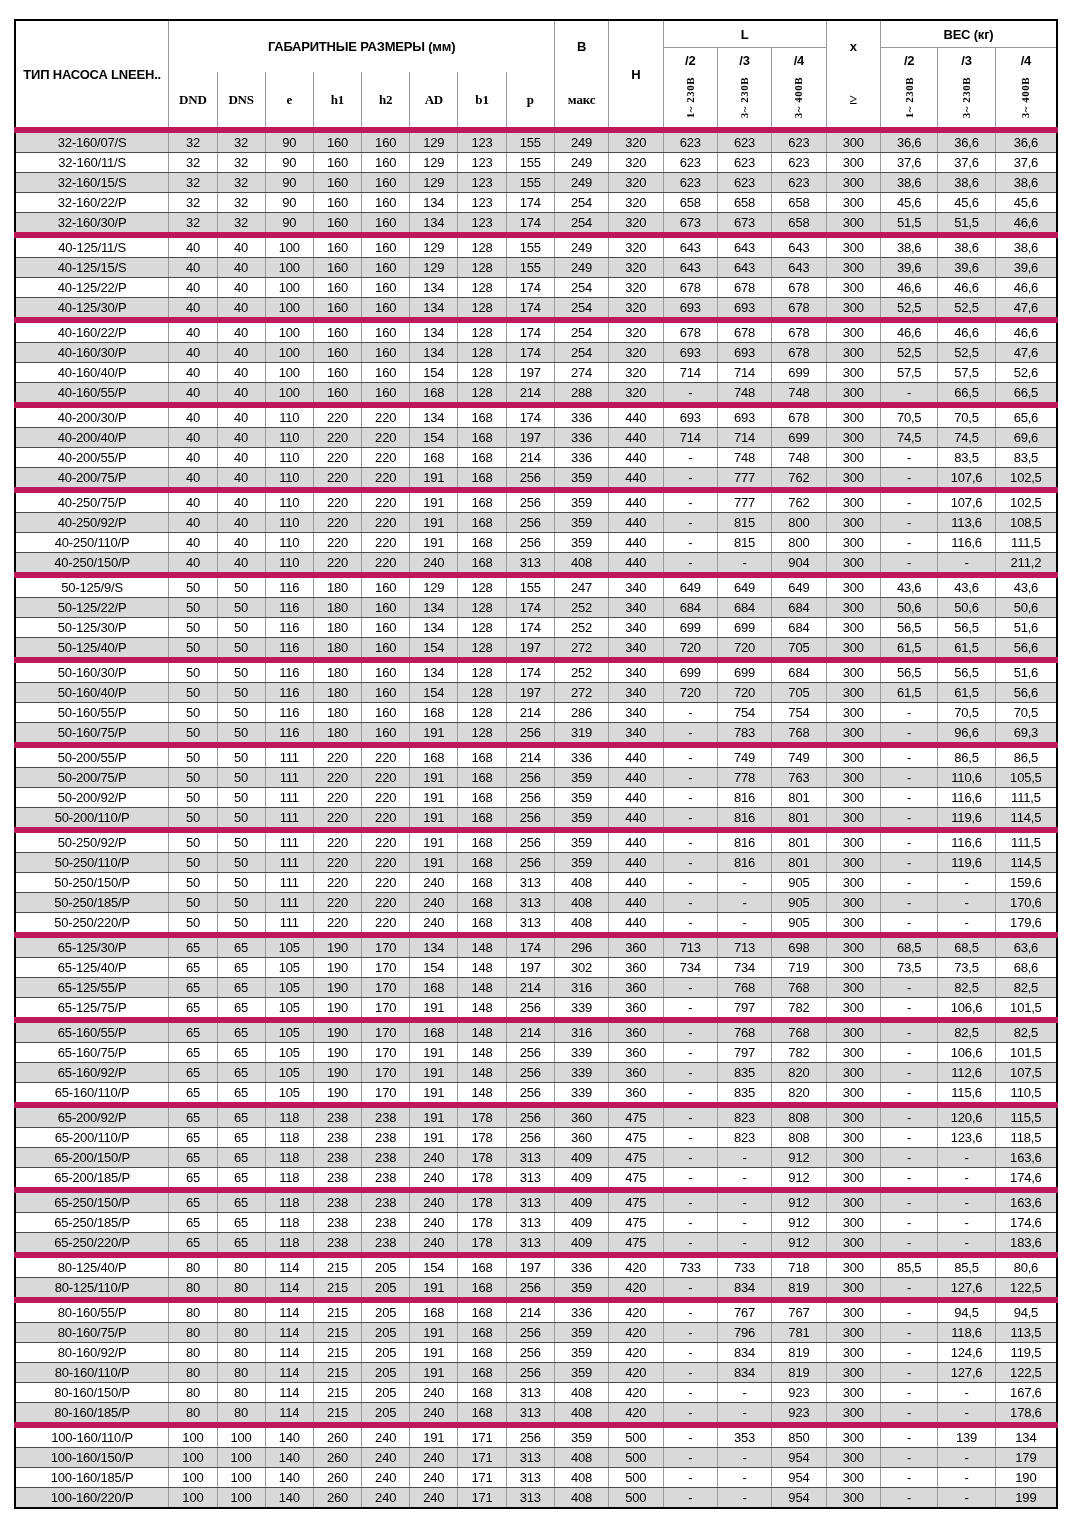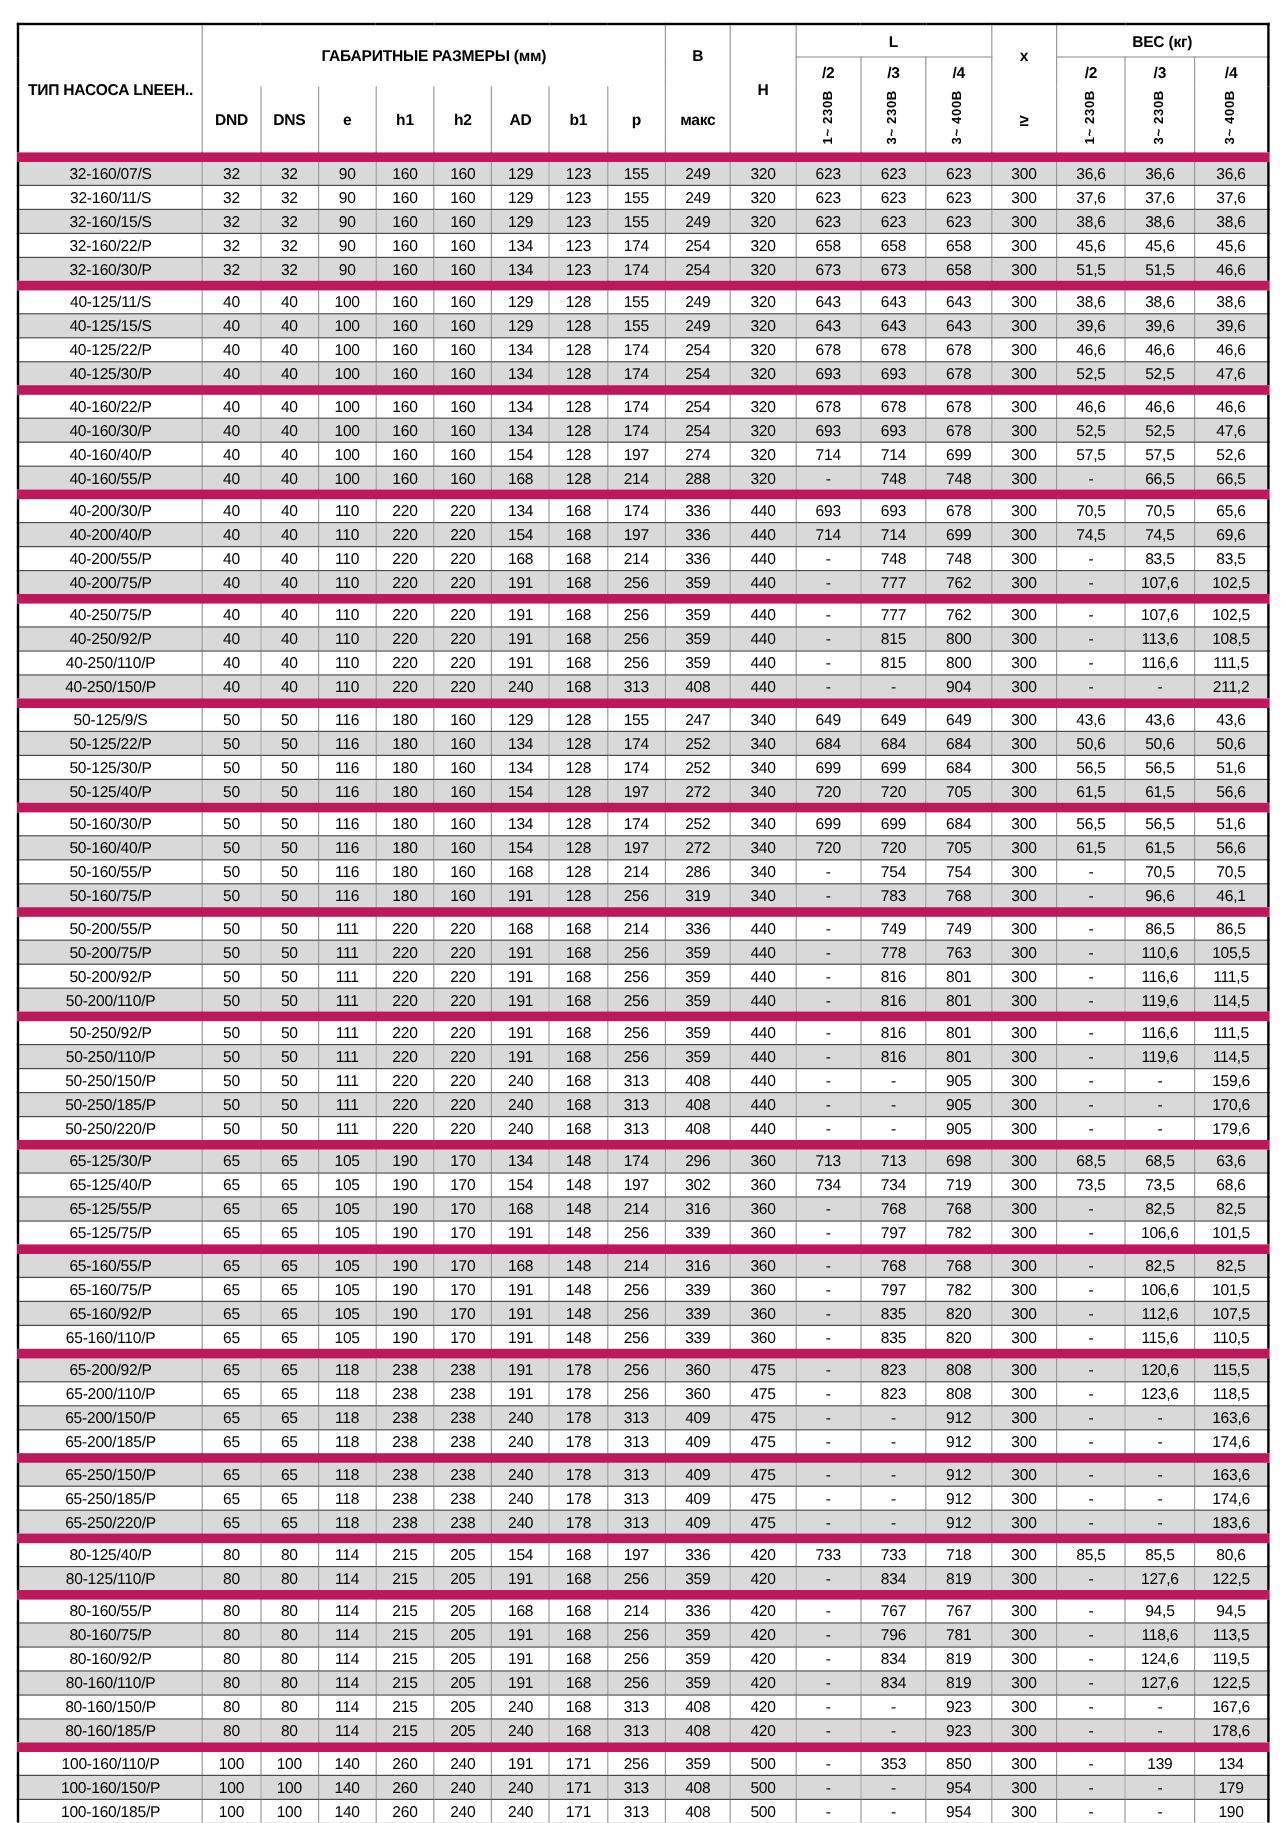--- a/index.html
+++ b/index.html
@@ -19,33 +19,33 @@
   }
   table.dims th, table.dims td {
     padding:0; font-size:13px; text-align:center; vertical-align:middle;
     border-left:1px solid #9a9a9a; border-right:1px solid #9a9a9a;
     letter-spacing:-0.2px; overflow:hidden; white-space:nowrap;
   }
   thead { border-bottom:3px solid #000; }
   thead th { font-weight:bold; border-top:1px solid #9a9a9a; border-bottom:1px solid #9a9a9a; background:#fff; }
   thead tr.hr1 th { height:26px; }
   thead tr.hr2 th { height:24px; }
-  thead tr.hr3 th { height:55px; }
+  thead tr.hr3 th { height:55px;font-family:Liberation Serif, serif; }
   th.name-h { text-align:left; padding-left:8px; font-size:13px; border-top:none; border-bottom:none; }
   th.dims-group { vertical-align:top; padding-top:4px; border-bottom:hidden; }
   th.b-top { vertical-align:bottom; padding-bottom:3px; border-bottom:hidden; font-size:14px; }
   th.h-col { vertical-align:bottom; padding-bottom:18px; font-size:14px; border-top:none; border-bottom:none; }
   th.x-top { vertical-align:bottom; padding-bottom:3px; border-bottom:hidden; font-size:14px; }
   th.no-top { border-top:hidden; }
   .vlabel {
     display:inline-block; writing-mode:vertical-rl; transform:rotate(180deg);
     font-size:11px; font-weight:bold; letter-spacing:0.5px; line-height:1;
   }
   .geq { font-size:14px; font-weight:bold; }
-  tbody.grp { border-top:8px solid #be185d; }
+  tbody.grp { border-top:6px solid #be185d; }
   tbody.grp td { height:19px; border-top:1px solid #4a4a4a; border-bottom:1px solid #4a4a4a; }
   tbody.grp tr.odd td { background:#d9d9d9; }
   tbody.grp tr.even td { background:#ffffff; }
   td.name { text-align:left; padding-left:8px; }
 </style>
 </head>
 <body>
 
 <div class="page">
 
@@ -695,21 +695,21 @@
             <td>128</td>
             <td>256</td>
             <td>319</td>
             <td>340</td>
             <td>-</td>
             <td>783</td>
             <td>768</td>
             <td>300</td>
             <td>-</td>
             <td>96,6</td>
-            <td>46,1</td>
+            <td>69,3</td>
           </tr>
         </tbody>
         <tbody class="grp">
           <tr class="even">
             <td class="name">50-200/55/P</td>
             <td>50</td>
             <td>50</td>
             <td>111</td>
             <td>220</td>
             <td>220</td>

